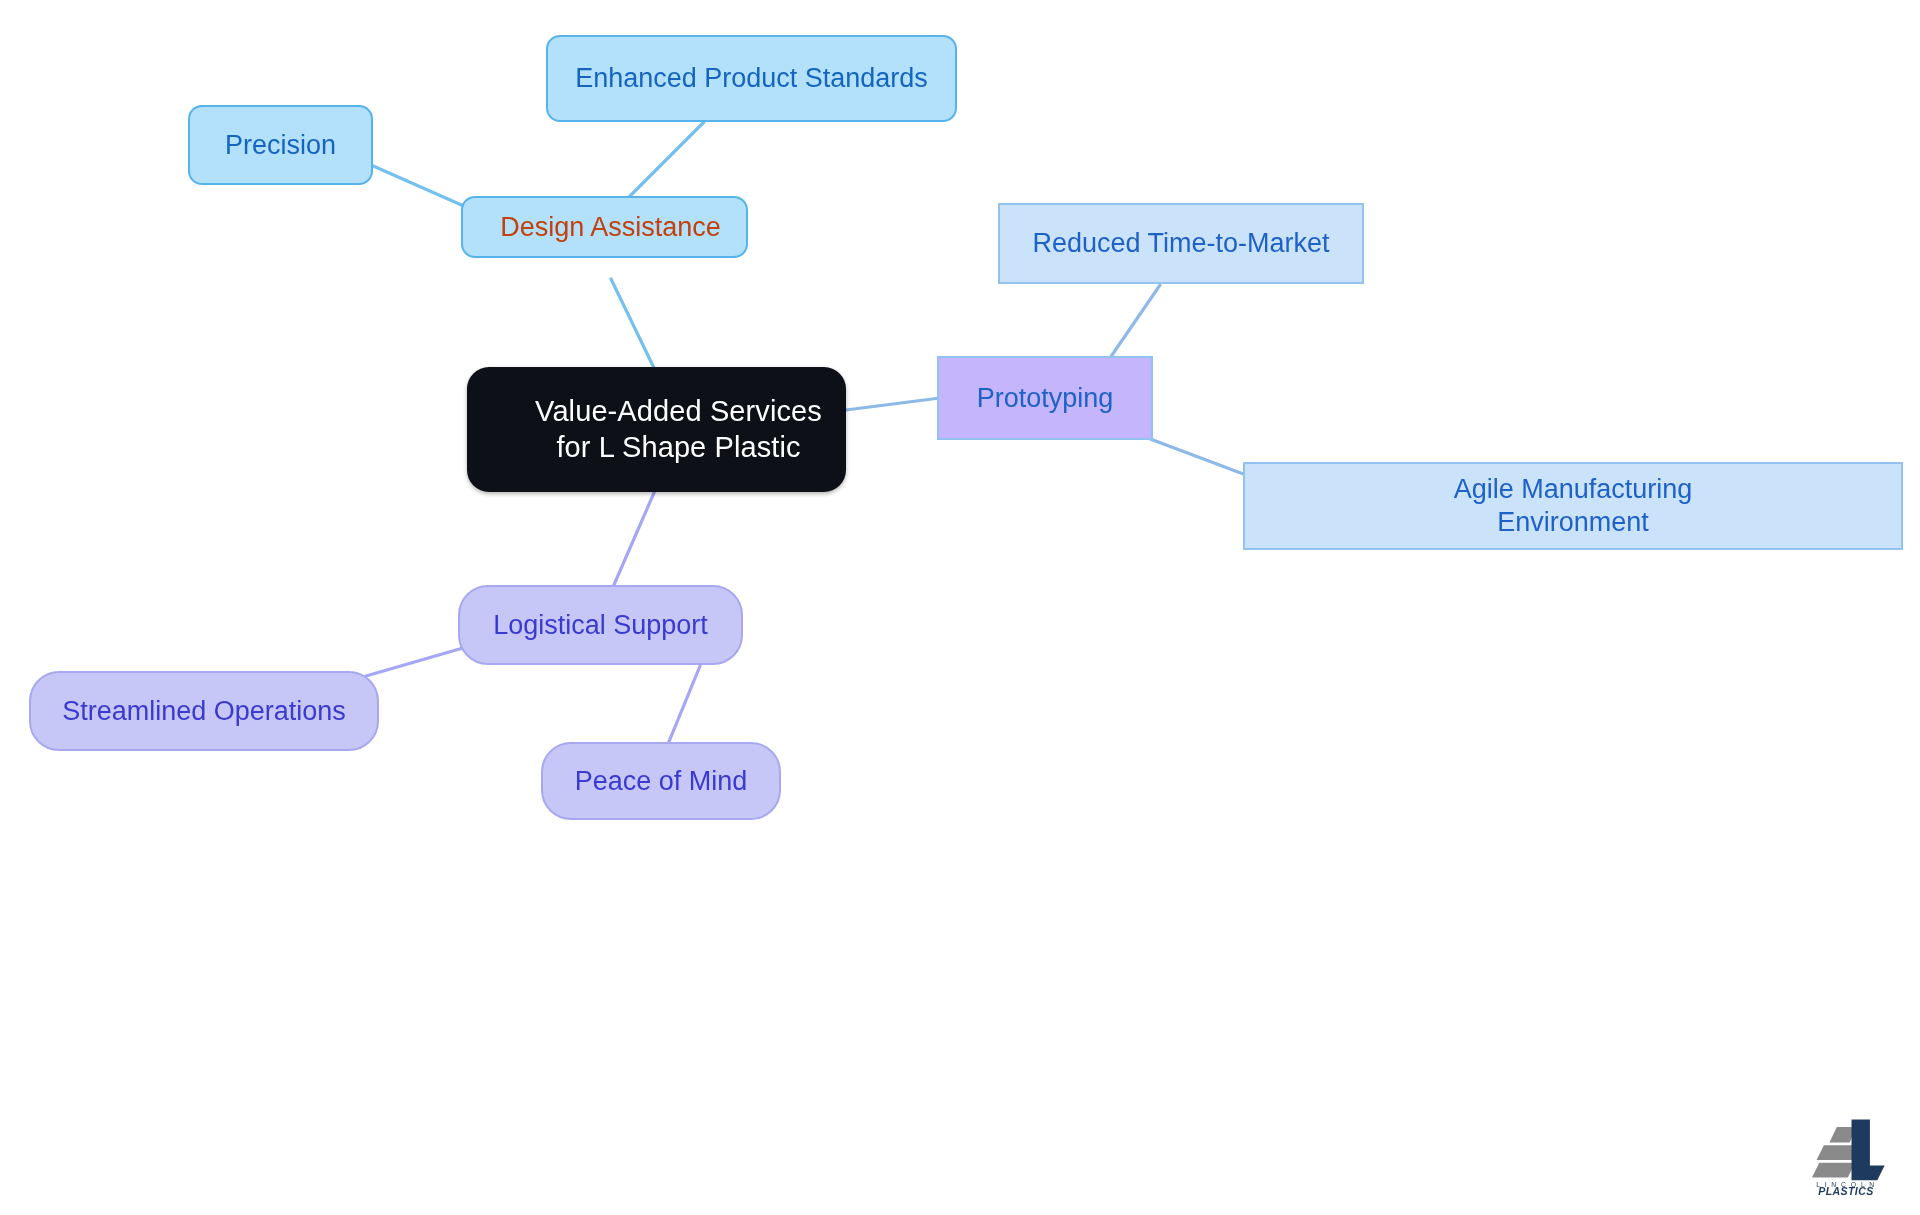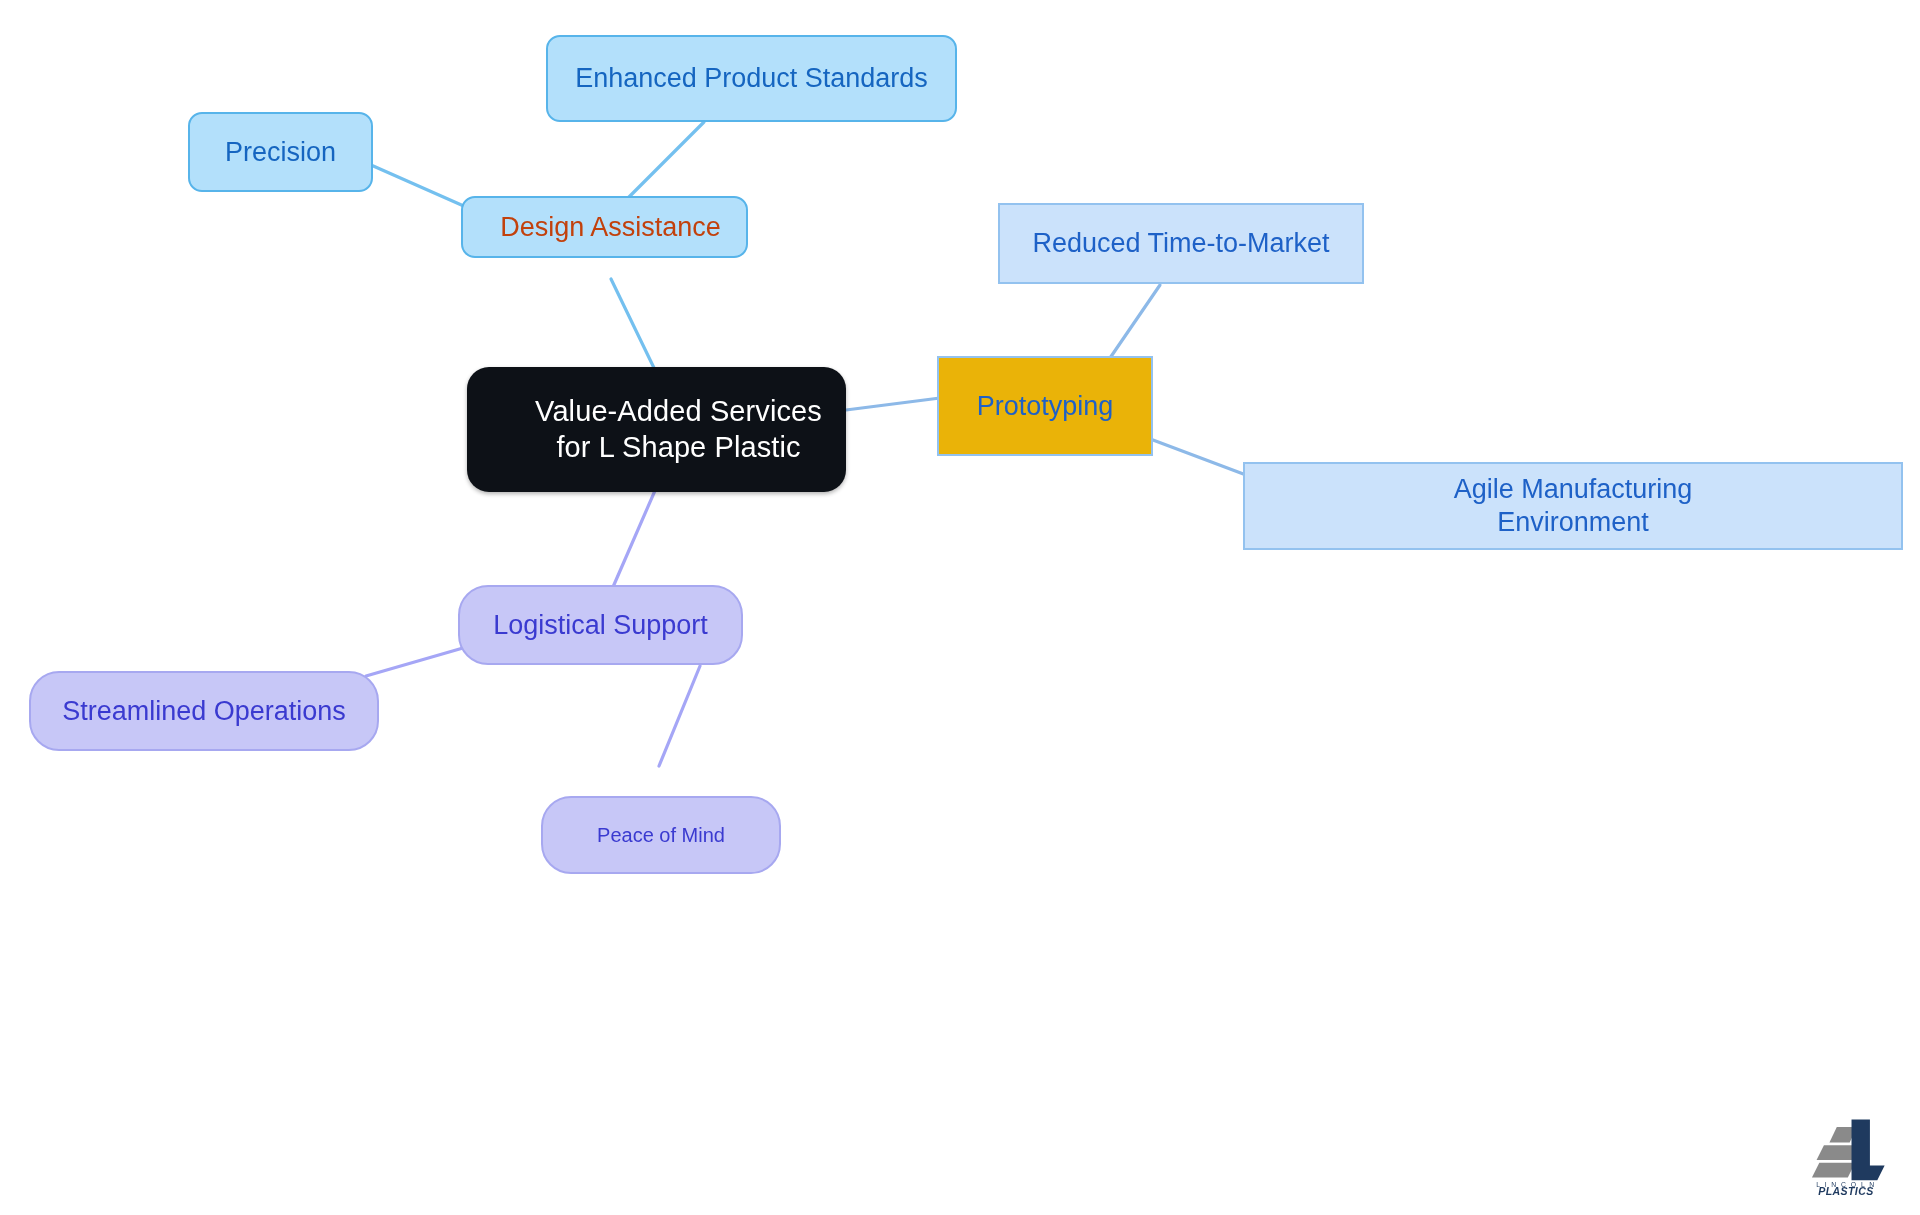--- a/index.html
+++ b/index.html
@@ -78,29 +78,29 @@
       <line x1="704" y1="122" x2="626" y2="200" stroke="#74c0ef" stroke-width="3.2" stroke-linecap="round"></line>
       <line x1="846" y1="410" x2="940" y2="398" stroke="#8db9e8" stroke-width="3.2" stroke-linecap="round"></line>
       <line x1="1160" y1="285" x2="1110" y2="358" stroke="#8db9e8" stroke-width="3.2" stroke-linecap="round"></line>
       <line x1="1145" y1="437" x2="1254" y2="478" stroke="#8db9e8" stroke-width="3.2" stroke-linecap="round"></line>
       <line x1="613" y1="587" x2="657" y2="486" stroke="#a5a6f6" stroke-width="3.2" stroke-linecap="round"></line>
       <line x1="366" y1="676" x2="463" y2="648" stroke="#a5a6f6" stroke-width="3.2" stroke-linecap="round"></line>
       <line x1="659" y1="766" x2="700" y2="666" stroke="#a5a6f6" stroke-width="3.2" stroke-linecap="round"></line>
     </svg>
 <div class="node root" style="left: 467px; top: 367px; width: 379px; height: 125px; background: rgb(13, 17, 23); border-color: transparent; color: rgb(255, 255, 255); font-size: 29px; padding-left: 44px;"><span class="node-label">Value-Added Services for L Shape Plastic</span></div>
     <div class="node branch-blue" style="left: 461px; top: 196px; width: 287px; height: 62px; background: rgb(179, 224, 251); border-color: rgb(87, 180, 234); color: #c2410c; font-size: 27px; padding-left: 12px;"><span class="node-label">Design Assistance</span></div>
-    <div class="node node-blue" style="left: 188px; top: 112px; width: 185px; height: 80px; background: rgb(179, 224, 251); border-color: rgb(87, 180, 234); color: rgb(21, 101, 192); font-size: 27px;"><span class="node-label">Precision</span></div>
+    <div class="node node-blue" style="left: 188px; top: 105px; width: 185px; height: 80px; background: rgb(179, 224, 251); border-color: rgb(87, 180, 234); color: rgb(21, 101, 192); font-size: 27px;"><span class="node-label">Precision</span></div>
     <div class="node node-blue" style="left: 546px; top: 35px; width: 411px; height: 87px; background: rgb(179, 224, 251); border-color: rgb(87, 180, 234); color: rgb(21, 101, 192); font-size: 27px;"><span class="node-label">Enhanced Product Standards</span></div>
-    <div class="node branch-blue-soft" style="left: 937px; top: 356px; width: 216px; height: 100px; background: #eab308; border-color: rgb(147, 194, 239); color: rgb(30, 97, 199); font-size: 27px;"><span class="node-label">Prototyping</span></div>
+    <div class="node branch-blue-soft" style="left: 937px; top: 356px; width: 216px; height: 84px; background: #c4b5fd; border-color: rgb(147, 194, 239); color: rgb(30, 97, 199); font-size: 27px;"><span class="node-label">Prototyping</span></div>
     <div class="node node-blue-soft" style="left: 998px; top: 203px; width: 366px; height: 81px; background: rgb(203, 226, 251); border-color: rgb(147, 194, 239); color: rgb(30, 97, 199); font-size: 27px;"><span class="node-label">Reduced Time-to-Market</span></div>
     <div class="node node-blue-soft" style="left: 1243px; top: 462px; width: 660px; height: 88px; background: rgb(203, 226, 251); border-color: rgb(147, 194, 239); color: rgb(30, 97, 199); font-size: 27px;"><span class="node-label">Agile Manufacturing
 Environment</span></div>
     <div class="node branch-purple" style="left: 458px; top: 585px; width: 285px; height: 80px; background: rgb(199, 199, 247); border-color: rgb(167, 168, 240); color: rgb(58, 58, 208); font-size: 27px;"><span class="node-label">Logistical Support</span></div>
     <div class="node node-purple" style="left: 29px; top: 671px; width: 350px; height: 80px; background: rgb(199, 199, 247); border-color: rgb(167, 168, 240); color: rgb(58, 58, 208); font-size: 27px;"><span class="node-label">Streamlined Operations</span></div>
-    <div class="node node-purple" style="left: 541px; top: 796px; width: 240px; height: 78px; background: rgb(199, 199, 247); border-color: rgb(167, 168, 240); color: rgb(58, 58, 208); font-size: 20px; justify-content: center;"><span class="node-label">Peace of Mind</span></div>
+    <div class="node node-purple" style="left: 541px; top: 742px; width: 240px; height: 78px; background: rgb(199, 199, 247); border-color: rgb(167, 168, 240); color: rgb(58, 58, 208); font-size: 27px; justify-content: center;"><span class="node-label">Peace of Mind</span></div>
   </div>
 
 <div id="logo" style="left: 1800px; top: 1103px;">
   <svg viewBox="0 0 100 100" width="92" height="92">
     <g>
 
       <polygon points="40,26 62,26 54,43 32,43" fill="#8a8a8a"></polygon>
       <polygon points="26,46 68,46 60,62 18,62" fill="#8a8a8a"></polygon>
       <polygon points="21,65 60,65 52,81 13,81" fill="#8a8a8a"></polygon>
 

